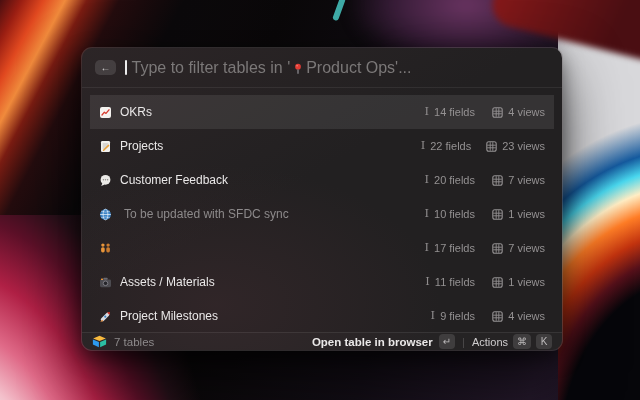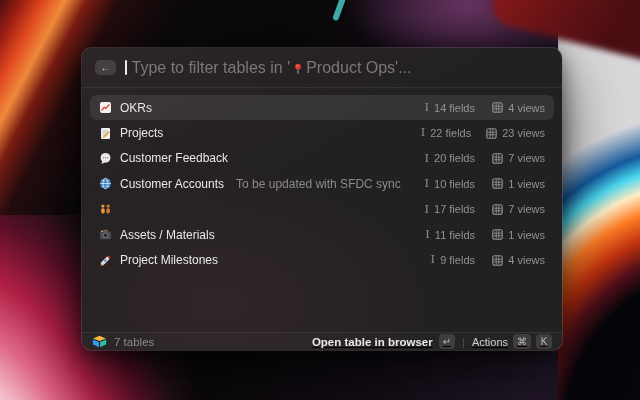--- a/index.html
+++ b/index.html
@@ -47,41 +47,41 @@
     background:rgba(255,255,255,.12); color:#d8d6d6; font-size:10px; line-height:15px;
     text-align:center; cursor:pointer; }
   .search-input { display:flex; align-items:center; gap:5px; flex:1; min-width:0; }
   .caret { width:1.5px; height:15px; background:#ececec; border-radius:1px; }
   .ph { color:#7b7878; font-size:16px; white-space:nowrap; }
   .ph-icon { display:inline-block; width:12px; height:12px; margin:0 2px; vertical-align:-2px; }
 
   
   .list { padding:7px 8px 0 8px; }
   .row { height:25.4px; display:flex; align-items:center; gap:8px;
-    padding:4px 9px; border-radius:7px; cursor:pointer; }
+    padding:17px 9px; border-radius:0; cursor:pointer; }
   .row.selected { background:rgba(255,255,255,.085); }
   .row-icon { width:13px; height:13px; flex:0 0 auto; display:inline-flex; }
   .row-icon svg { width:13px; height:13px; }
   .row-title { color:#eae8e8; font-size:12px; font-weight:500; white-space:nowrap; }
   .row-subtitle { color:#8d8a8b; font-size:12px; margin-left:4px; white-space:nowrap;
     overflow:hidden; text-overflow:ellipsis; }
   .row-right { margin-left:auto; display:flex; align-items:center; gap:15px; flex:0 0 auto; }
   .acc { display:flex; align-items:center; gap:5px; color:#949192; font-size:11px; }
   .acc.fields { justify-content:flex-end; min-width:60px; }
   .acc.views  { justify-content:flex-end; min-width:55px; }
   .ibeam { font-family:"DejaVu Serif", serif; font-size:11.5px; color:#8f8c8d; line-height:1; }
   .grid-ic { display:inline-flex; } .grid-ic svg { width:11px; height:11px; }
 
   
   .footer { position:absolute; left:0; right:0; bottom:0; height:18px;
     display:flex; align-items:center; gap:7px; padding:0 10px;
     border-top:1px solid rgba(255,255,255,.08); background:rgba(255,255,255,.015); }
   .foot-logo { display:inline-flex; } .foot-logo svg { width:15px; height:13px; }
   .foot-count { color:#8d8a8b; font-size:11.5px; }
-  .foot-right { margin-left:auto; display:flex; align-items:center; gap:7px;text-decoration:underline; }
+  .foot-right { margin-left:auto; display:flex; align-items:center; gap:7px; }
   .primary-action { display:flex; align-items:center; gap:6px; cursor:pointer; }
   .primary-label { color:#eae8e8; font-size:11.5px; font-weight:600; }
   .key { background:rgba(255,255,255,.12); color:#bcb9ba; border-radius:4px;
     font-size:10px; line-height:15px; min-width:16px; height:15px; padding:0 4px;
     text-align:center; }
   .foot-div { color:rgba(255,255,255,.18); font-size:11px; }
   .actions-btn { display:flex; align-items:center; gap:5px; cursor:pointer; }
   .actions-label { color:#cfcdce; font-size:11px; }
 </style>
 </head>
@@ -205,21 +205,20 @@
       <div class="row">
     <span class="row-icon">
           <svg viewBox="0 0 13 13">
             <circle cx="6.5" cy="6.5" r="5.4" fill="#3b82c4"></circle>
             <ellipse cx="6.5" cy="6.5" rx="2.4" ry="5.4" fill="none" stroke="rgba(255,255,255,.8)" stroke-width="0.8"></ellipse>
             <line x1="1.1" y1="6.5" x2="11.9" y2="6.5" stroke="rgba(255,255,255,.8)" stroke-width="0.8"></line>
             <path d="M2 3.2 Q6.5 5 11 3.2" fill="none" stroke="rgba(255,255,255,.6)" stroke-width="0.7"></path>
             <path d="M2 9.8 Q6.5 8 11 9.8" fill="none" stroke="rgba(255,255,255,.6)" stroke-width="0.7"></path>
           </svg>
         </span>
-    <span class="row-title">Customer Accounts</span>
     <span class="row-subtitle">To be updated with SFDC sync</span>
     <span class="row-right">
       <span class="acc fields">
         <span class="ibeam">I</span>
         <span class="bind-fields">10 fields</span>
       </span>
       <span class="acc views">
         <span class="grid-ic">
               <svg viewBox="0 0 11 11">
                 <rect x="0.8" y="0.8" width="9.4" height="9.4" rx="2" fill="none" stroke="currentColor" stroke-width="1.1"></rect>

